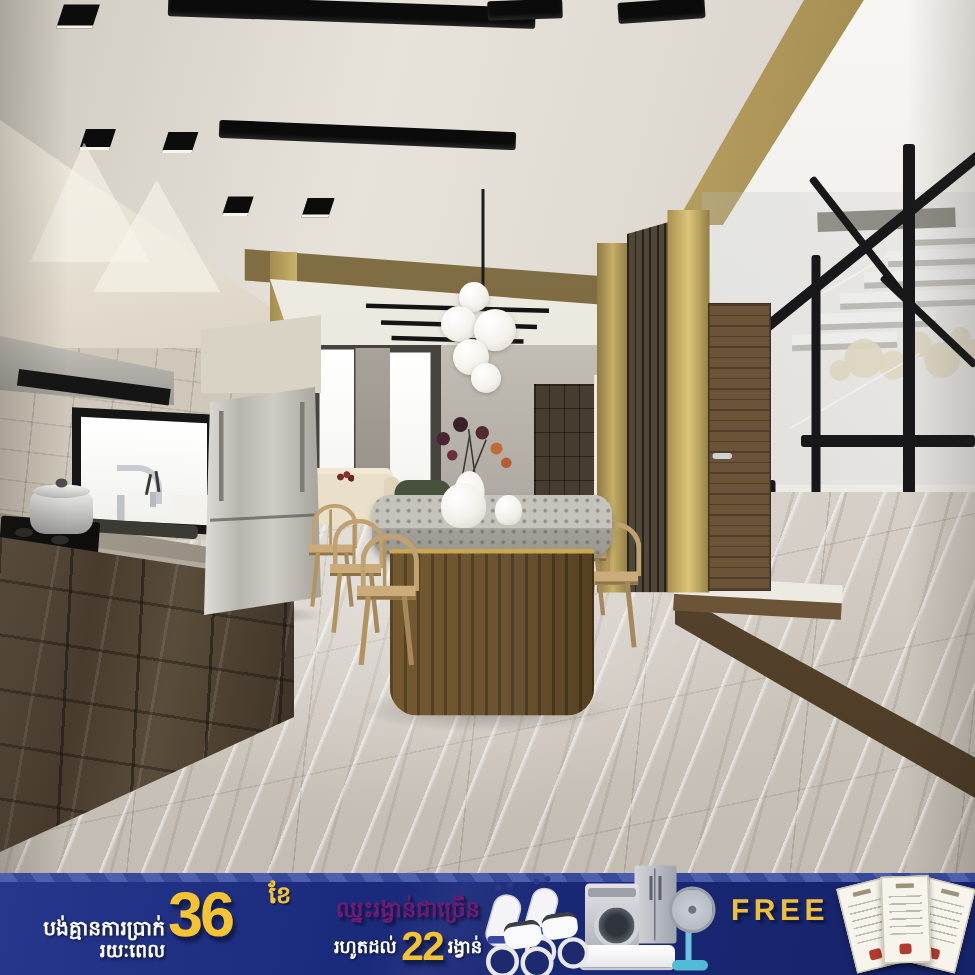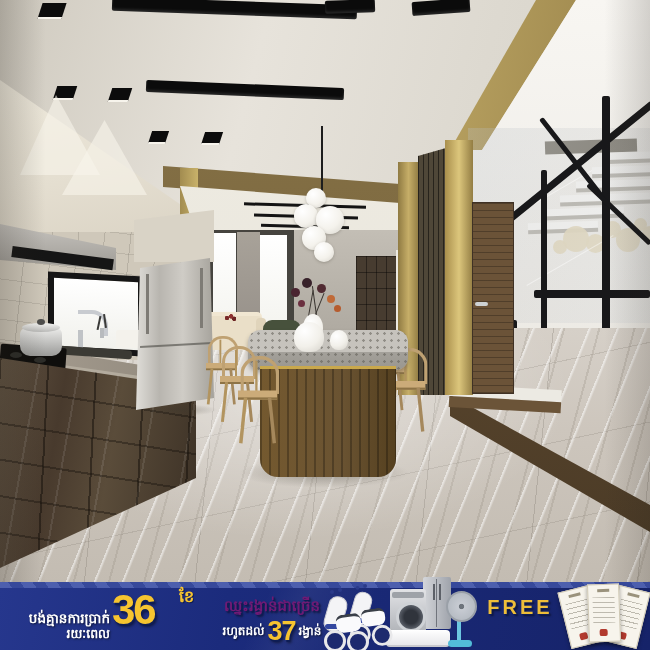--- a/index.html
+++ b/index.html
@@ -457,21 +457,21 @@
   </div>
   <div class="abs inst-lines">
     <div class="inst-l1">បង់គ្មានការប្រាក់</div>
     <div class="inst-l2">រយៈពេល</div>
   </div>
   <div class="abs gold-num inst-num">36</div>
   <div class="abs inst-unit">ខែ</div>
   <div class="abs headline">ឈ្នះរង្វាន់ជាច្រើន</div>
   <div class="abs bottomline">
     <span>រហូតដល់</span>
-    <span class="gold-num num26">37</span>
+    <span class="gold-num num26">22</span>
     <span>រង្វាន់</span>
   </div>
   <div class="abs fridge2">
     <div class="fr2-line"></div>
     <div class="fr2-h1"></div>
     <div class="fr2-h2"></div>
   </div>
   <div class="abs washer">
     <div class="w-top"></div>
     <div class="w-door"></div>

